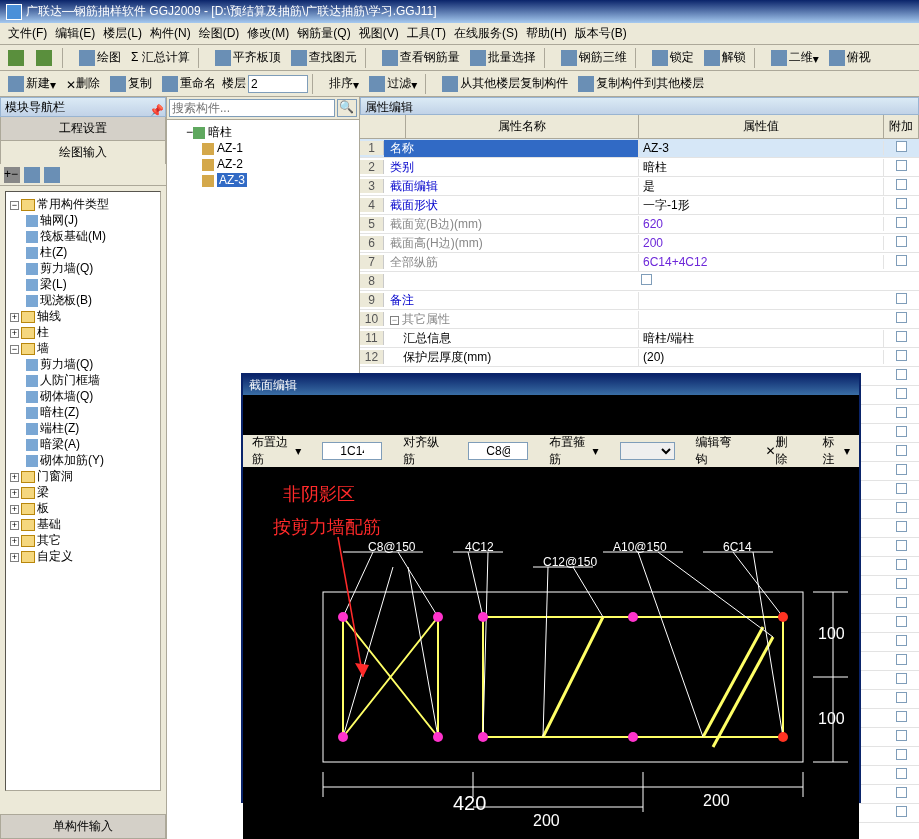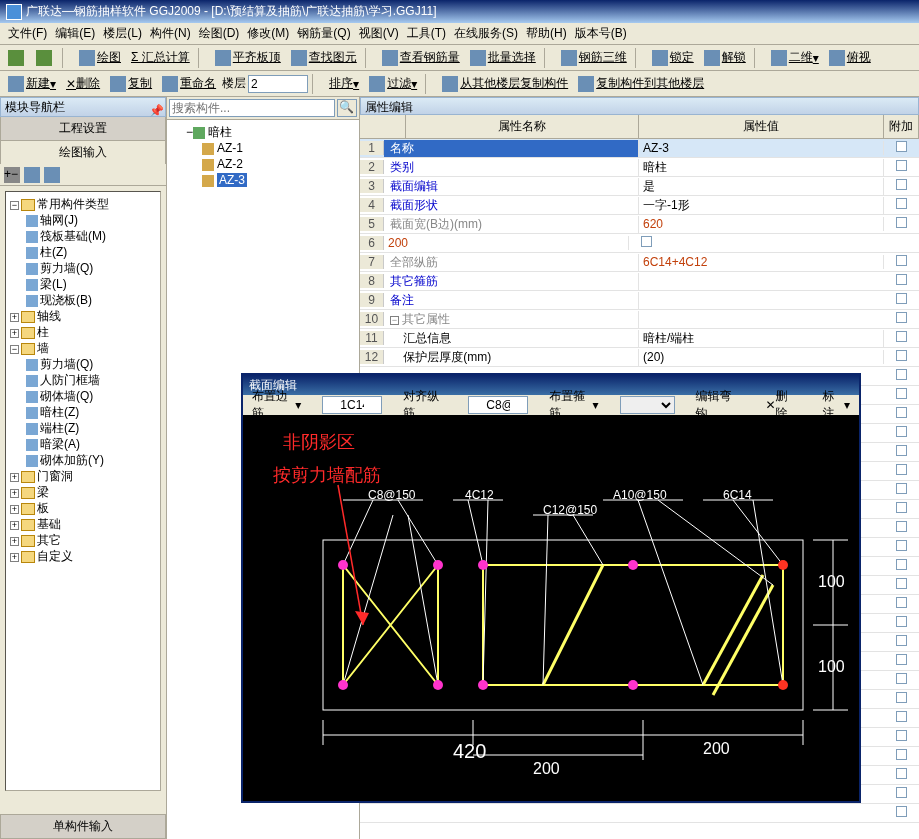--- a/index.html
+++ b/index.html
@@ -8,21 +8,21 @@
 
 .titlebar { height:23px; background:linear-gradient(#0a246a,#a6caf0); color:#fff; line-height:23px; padding-left:6px; display:flex; align-items:center; }
 .titlebar .icon { width:16px; height:16px; background:#4a90d9; margin-right:4px; border:1px solid #fff; }
 
 
 .menubar { height:22px; background:#ece9d8; border-bottom:1px solid #aca899; display:flex; align-items:center; padding-left:4px; }
 .menubar span { padding:2px 4px; cursor:default; }
 
 
 .toolbar { height:26px; background:#ece9d8; border-bottom:1px solid #aca899; display:flex; align-items:center; padding:0 4px; gap:2px; }
-.toolbar .btn, .toolbar .sep { display:inline-flex; align-items:center; padding:2px 4px;text-decoration:underline; }
+.toolbar .btn, .toolbar .sep { display:inline-flex; align-items:flex-end; padding:2px 4px; }
 .toolbar .sep { width:2px; height:20px; border-left:1px solid #aca899; margin:0 2px; }
 .toolbar .ico { width:16px; height:16px; background:#6a8fb5; margin-right:2px; display:inline-block; }
 .toolbar input, .toolbar select { height:18px; border:1px solid #7f9db9; font-size:12px; padding:0 2px; }
 
 
 .dockbar { position:absolute; left:0; top:97px; width:167px; bottom:0; background:#ece9d8; border-right:1px solid #aca899; }
 .dock-title { height:20px; background:linear-gradient(#dbeaf5,#c1d2e7); border:1px solid #99b4d1; padding-left:4px; line-height:20px; display:flex; align-items:center; }
 .dock-title .pin { margin-left:auto; margin-right:4px; width:12px; height:12px; }
 .tabset { display:flex; }
 .tabset div { flex:1; text-align:center; padding:3px 0; background:#d4d0c8; border:1px solid #aca899; border-top:none; }
@@ -60,30 +60,30 @@
 .prop-head { display:flex; background:#ece9d8; border-bottom:1px solid #aca899;padding-left:22px; }
 .prop-head div { border-right:1px solid #aca899; padding:3px 4px; text-align:center; }
 .prop-head .c0{width:24px} .prop-head .c1{flex:1} .prop-head .c2{width:245px} .prop-head .c3{width:35px}
 .prop-row { display:flex; border-bottom:1px solid #e3e3e3; height:19px; align-items:center; }
 .prop-row .c0{width:24px; text-align:center; background:#ece9d8; border-right:1px solid #c9c9c9; color:#555;}
 .prop-row .c1{flex:1; padding-left:6px; border-right:1px solid #e3e3e3;}
 .prop-row .c2{width:245px; padding-left:4px; border-right:1px solid #e3e3e3;}
 .prop-row .c3{width:35px; text-align:center;}
 .prop-row.blue .c1 { color:#0000cc; }
 .prop-row.gray .c1 { color:#888; }
-.prop-row.gray .c2 { color:#c2410c; }
+.prop-row.gray .c2 { color:#6d28d9; }
 .prop-row.sel { background:#d6e7f7; }
 .prop-row.sel .c1 { background:#316ac5; color:#fff; }
 .prop-row .chk { width:11px; height:11px; border:1px solid #7f9db9; display:inline-block; background:#fff; }
 .prop-row .pm { display:inline-block; width:9px; height:9px; border:1px solid #808080; line-height:7px; text-align:center; font-size:9px; margin-right:3px; background:#fff; }
 
 
 .sectwin { position:absolute; left:241px; top:373px; width:620px; height:430px; border:2px solid #0a246a; background:#000; z-index:10; }
 .sectwin .swtitle { height:20px; background:linear-gradient(#0a246a,#3a6ea5); color:#fff; line-height:20px; padding-left:6px; }
-.sectwin .swtb { height:20px; background:#ece9d8; display:flex; align-items:center; padding:0 4px; gap:16px; }
+.sectwin .swtb { height:32px; background:#ece9d8; display:flex; align-items:center; padding:0 4px; gap:16px;margin-top:40px; }
 .sectwin .swtb .btn { padding:2px 4px; border:1px solid transparent; display:inline-flex; align-items:center; }
 .sectwin .swtb input { width:60px; height:18px; border:1px solid #7f9db9; padding:0 17px; }
 .sectwin .swtb select { height:18px; border:1px solid #7f9db9; }
 .sectwin .canvas { position:relative; width:100%; height:calc(100% - 44px); background:#000; }
 .redtxt { position:absolute; color:#ff2a2a; font-family:SimSun; font-size:18px; }
 .wtxt { position:absolute; color:#fff; font-size:12px; }
 
 </style>
 </head>
 <body>
@@ -296,32 +296,32 @@
         <div class="c3"><span class="chk"></span></div>
       </div>
       <div class="prop-row gray">
         <div class="c0">5</div>
         <div class="c1">截面宽(B边)(mm)</div>
         <div class="c2">620</div>
         <div class="c3"><span class="chk"></span></div>
       </div>
       <div class="prop-row gray">
         <div class="c0">6</div>
+        <div class="c1">截面高(H边)(mm)</div>
         <div class="c2">200</div>
         <div class="c3"><span class="chk"></span></div>
       </div>
       <div class="prop-row gray">
         <div class="c0">7</div>
         <div class="c1">全部纵筋</div>
         <div class="c2">6C14+4C12</div>
         <div class="c3"><span class="chk"></span></div>
       </div>
       <div class="prop-row blue">
         <div class="c0">8</div>
-        <div class="c1">其它箍筋</div>
         <div class="c2"></div>
         <div class="c3"><span class="chk"></span></div>
       </div>
       <div class="prop-row blue">
         <div class="c0">9</div>
         <div class="c1">备注</div>
         <div class="c2"></div>
         <div class="c3"><span class="chk"></span></div>
       </div>
       <div class="prop-row gray">

